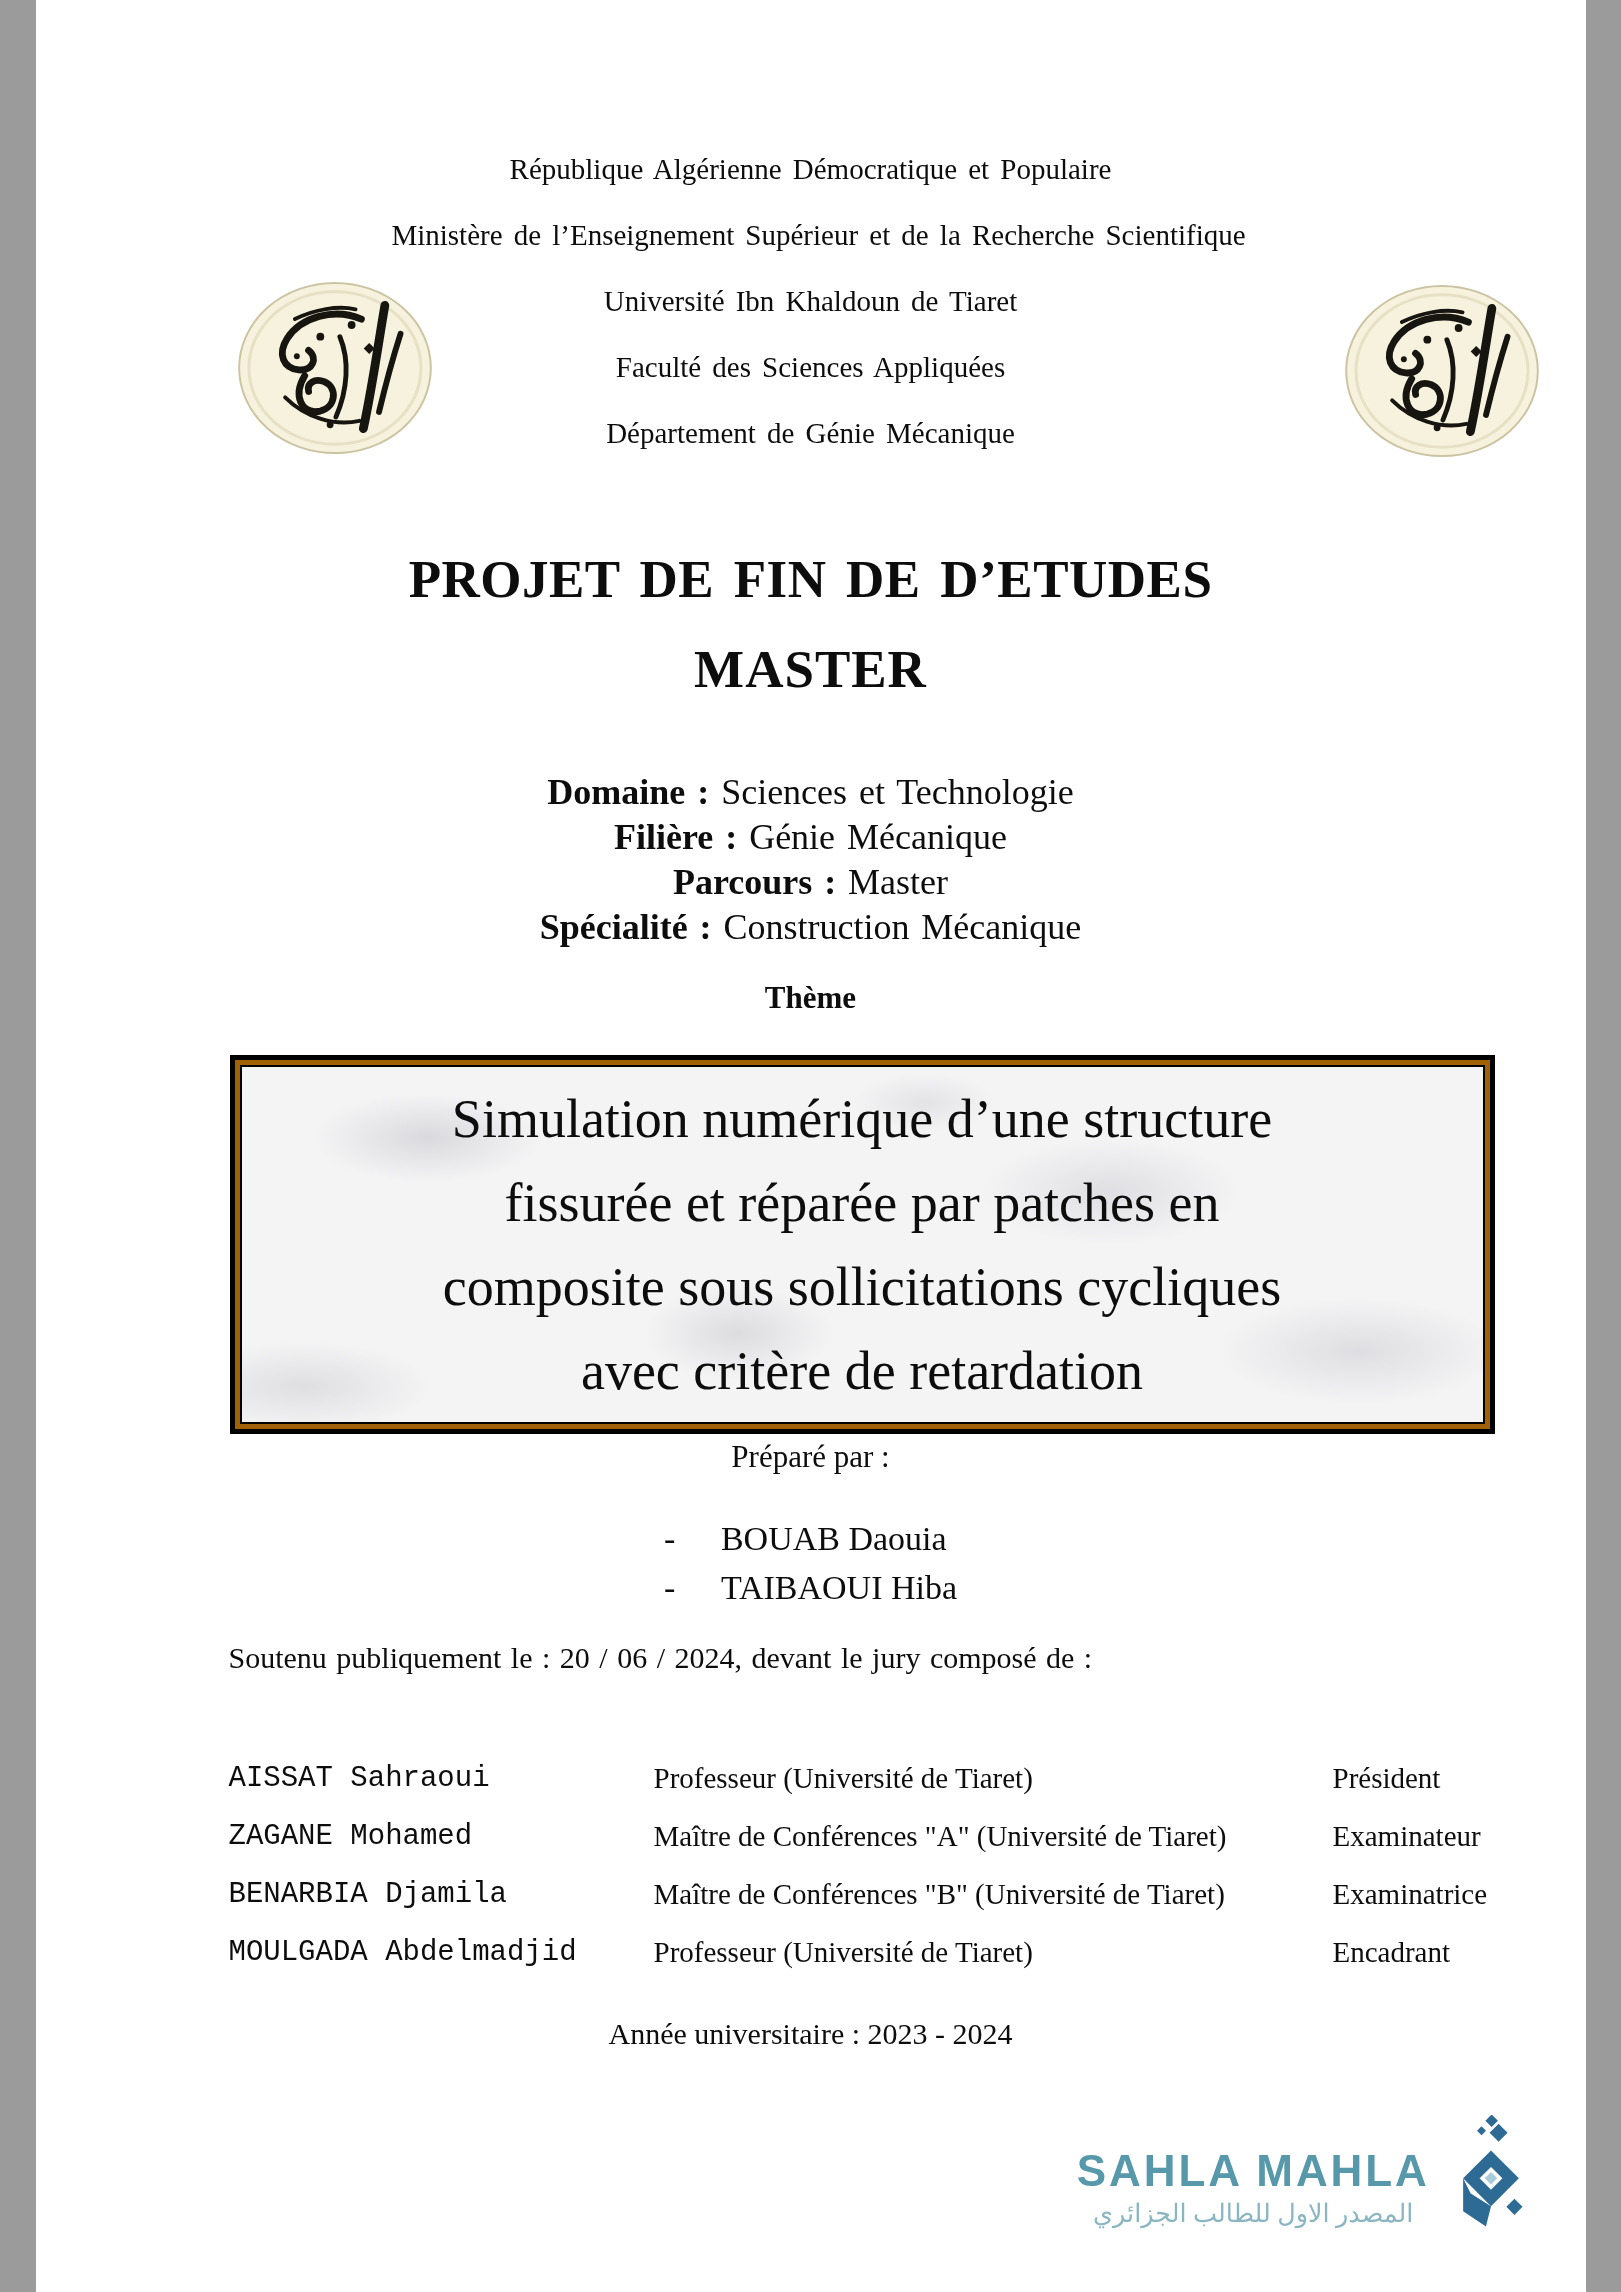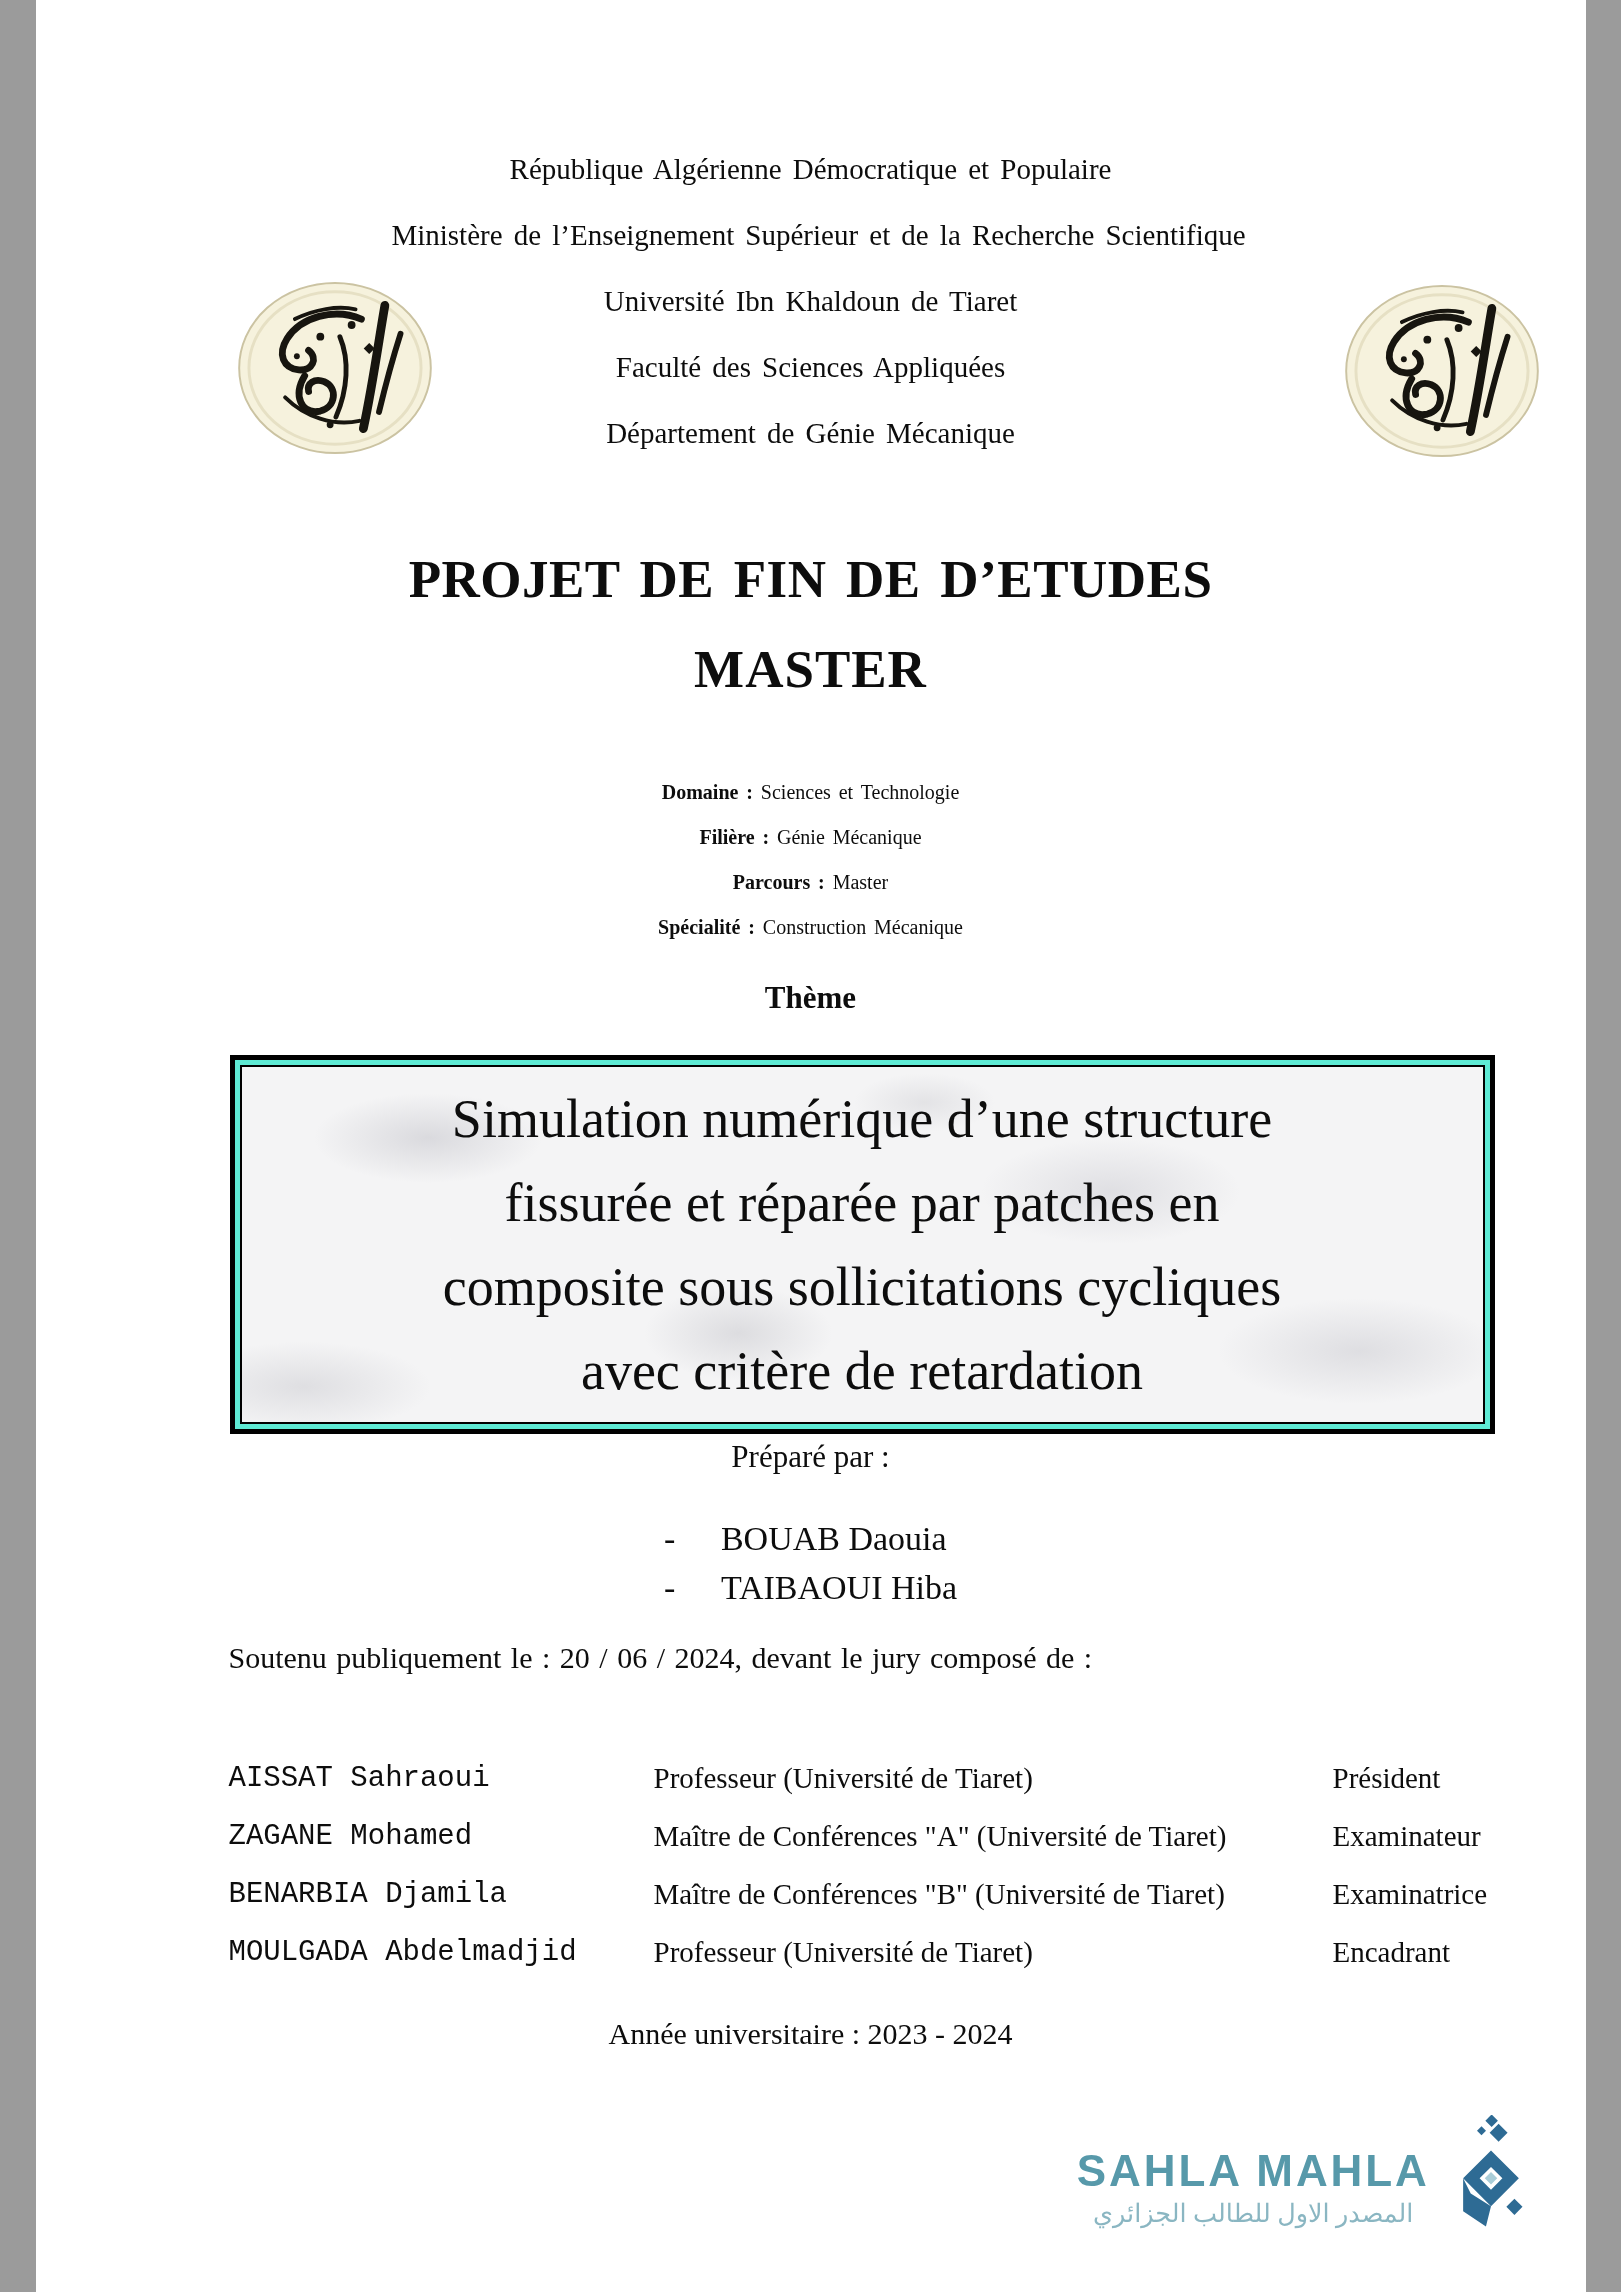--- a/index.html
+++ b/index.html
@@ -18,26 +18,26 @@
   #hdr1{top:153px;}
   #hdr2{top:219px;margin-left:16px;}
   #hdr3{top:285px;}
   #hdr4{top:351px;}
   #hdr5{top:417px;}
   .seal{position:absolute;width:198px;height:176px;}
   #seal-left{left:200px;top:280px;}
   #seal-right{left:1307px;top:283px;}
   .main-title{top:549px;font-size:53px;font-weight:bold;letter-spacing:0.5px;word-spacing:5.9px;}
   .master-title{top:639px;font-size:53px;font-weight:bold;letter-spacing:1px;}
-  .program{top:770px;font-size:20px;line-height:45px;word-spacing:2.9px;}
+  .program{top:770px;font-size:36px;line-height:45px;word-spacing:2.9px;}
   .program .lbl{font-weight:bold;}
   .theme-label{top:980px;font-size:31px;font-weight:bold;}
   .theme-box{
     left:194px;top:1055px;width:1265px;height:379px;
-    border:5.9px solid #000;background:#5eead4;
+    border:5.9px solid #000;background:#a16207;
     box-sizing:border-box;padding:5px;
   }
   .theme-inner{
     width:100%;height:100%;box-sizing:border-box;
     border:2px solid #000;
     display:flex;flex-direction:column;justify-content:center;align-items:center;
     background-color:#f4f4f5;
     background-image:
       radial-gradient(ellipse 176px 69px at 15% 20%, rgba(150,150,162,0.28), transparent 65%),
       radial-gradient(ellipse 216px 88px at 70% 35%, rgba(140,140,155,0.20), transparent 60%),

